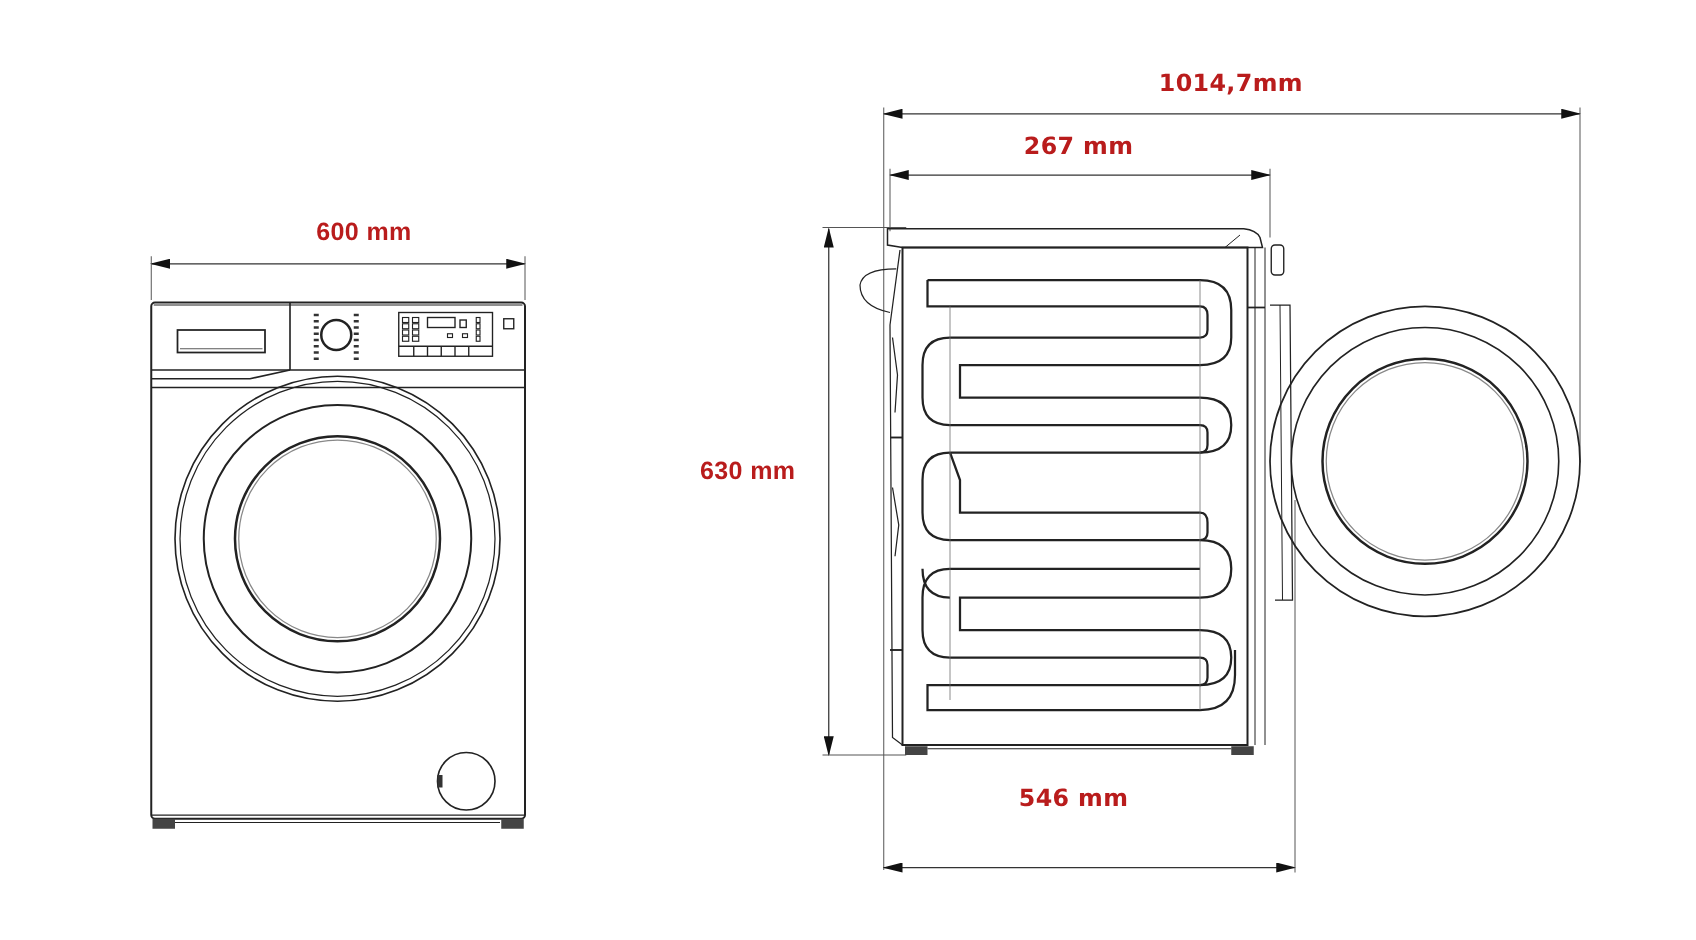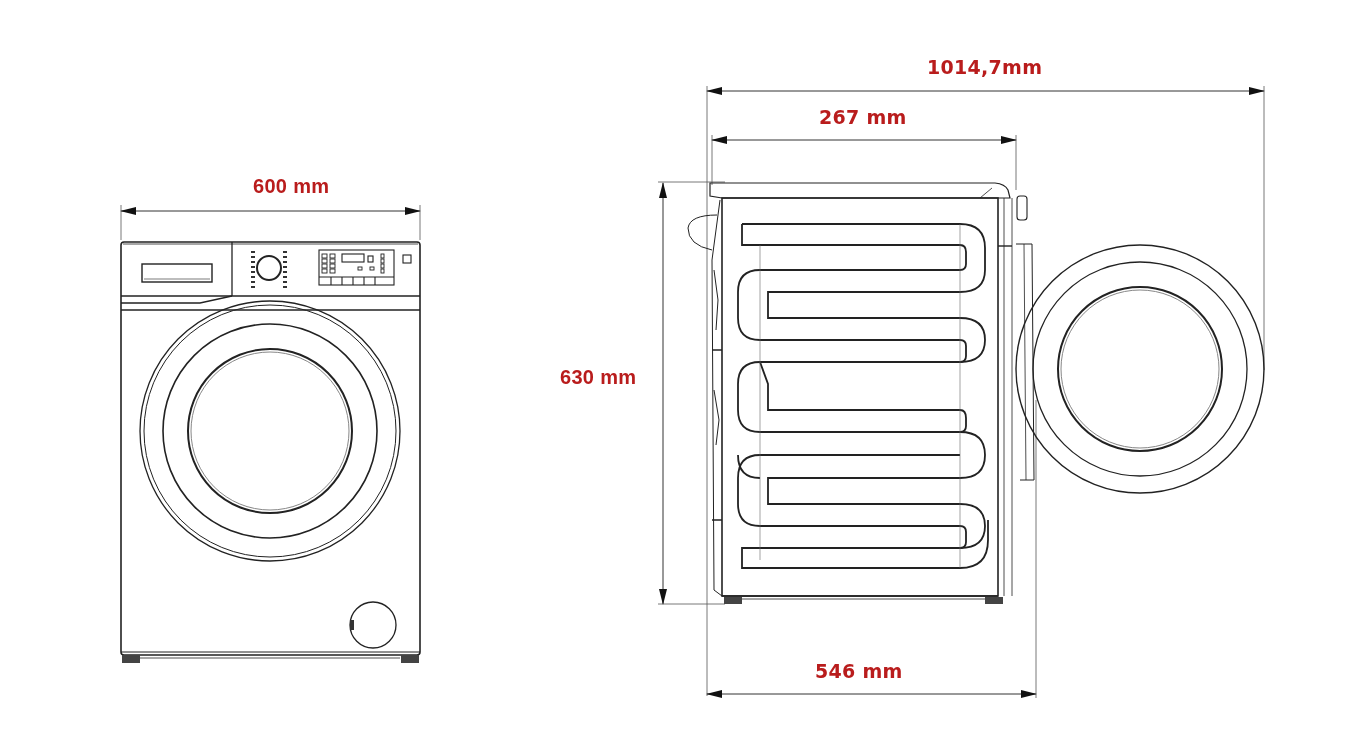--- a/index.html
+++ b/index.html
@@ -181,15 +181,15 @@
       <circle cx="1140" cy="369" r="82" stroke-width="2"></circle>
       <circle cx="1140" cy="369" r="79" stroke="#888" stroke-width="1"></circle>
     </g>
   </g>
 </svg>
 
 <div class="dim-label" style="left:229px; top:175px;margin-left:24px;">600 mm</div>
 <div class="dim-label dv" style="left:927px; top:56px;">1014,7mm</div>
 <div class="dim-label dv" style="left:819px; top:106px;">267 mm</div>
 <div class="dim-label" style="left:560px; top:366px;">630 mm</div>
-<div class="dim-label dv" style="left:815px; top:660px;">546 mm</div>
+<div class="dim-label dv" style="left:815px; top:628px;">546 mm</div>
 
 </div>
 
 </body></html>

